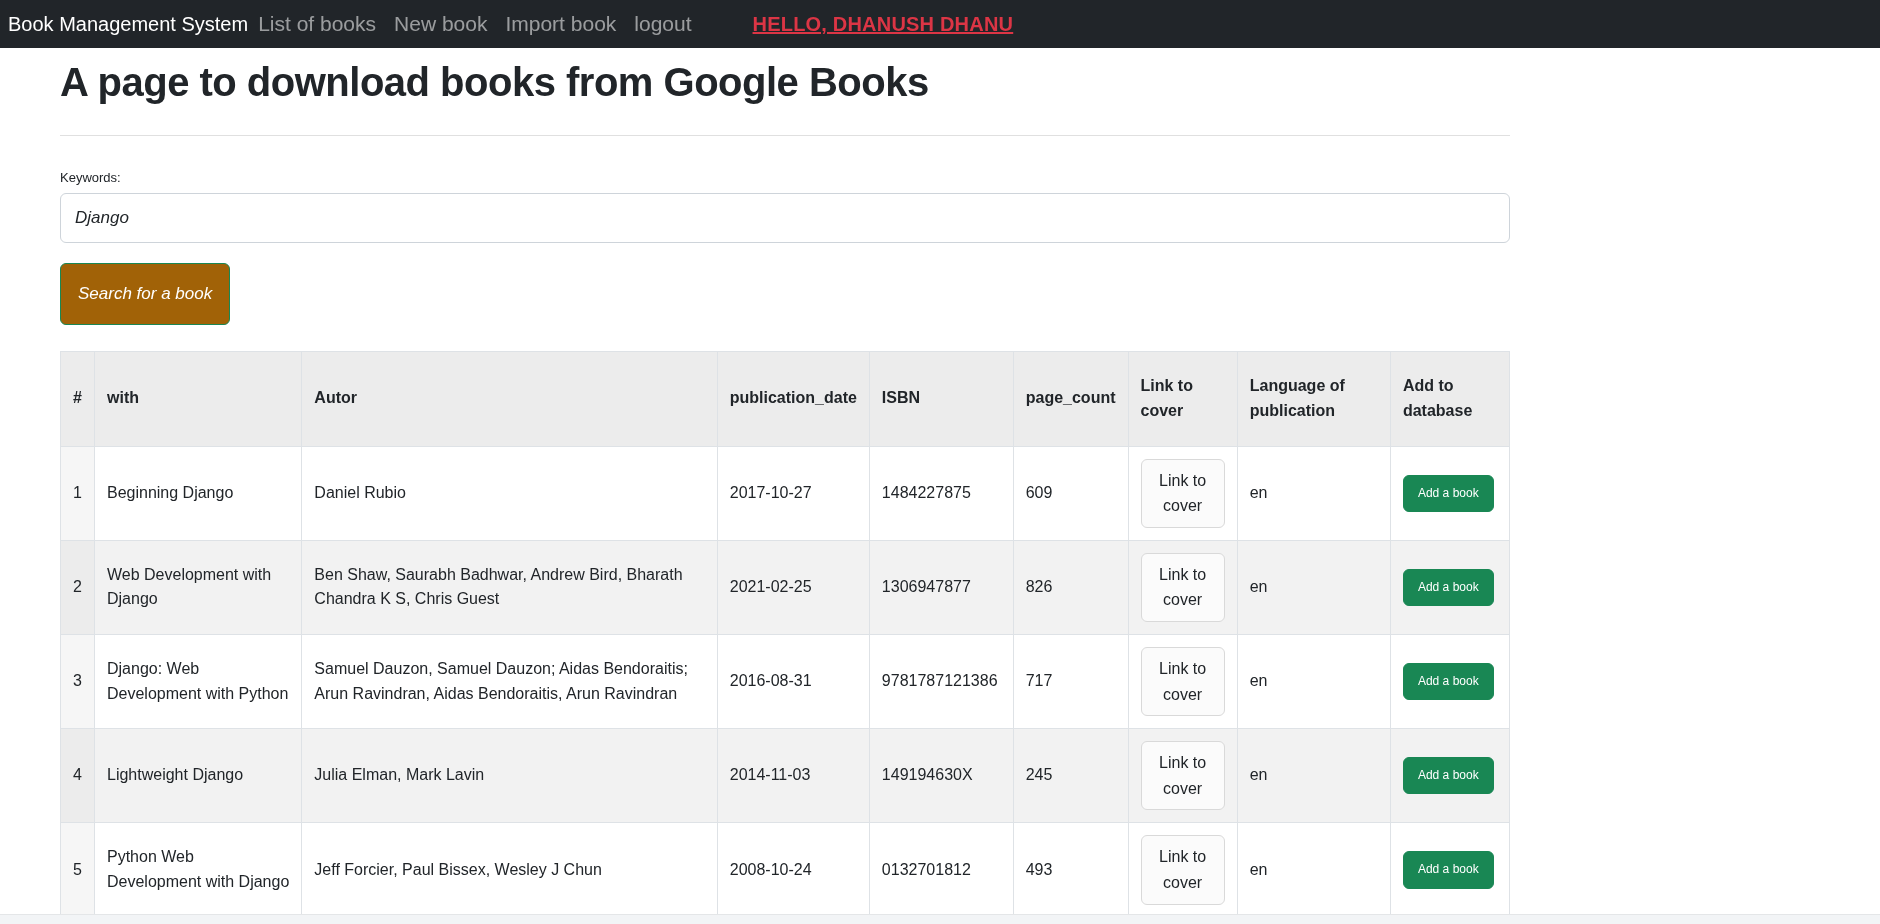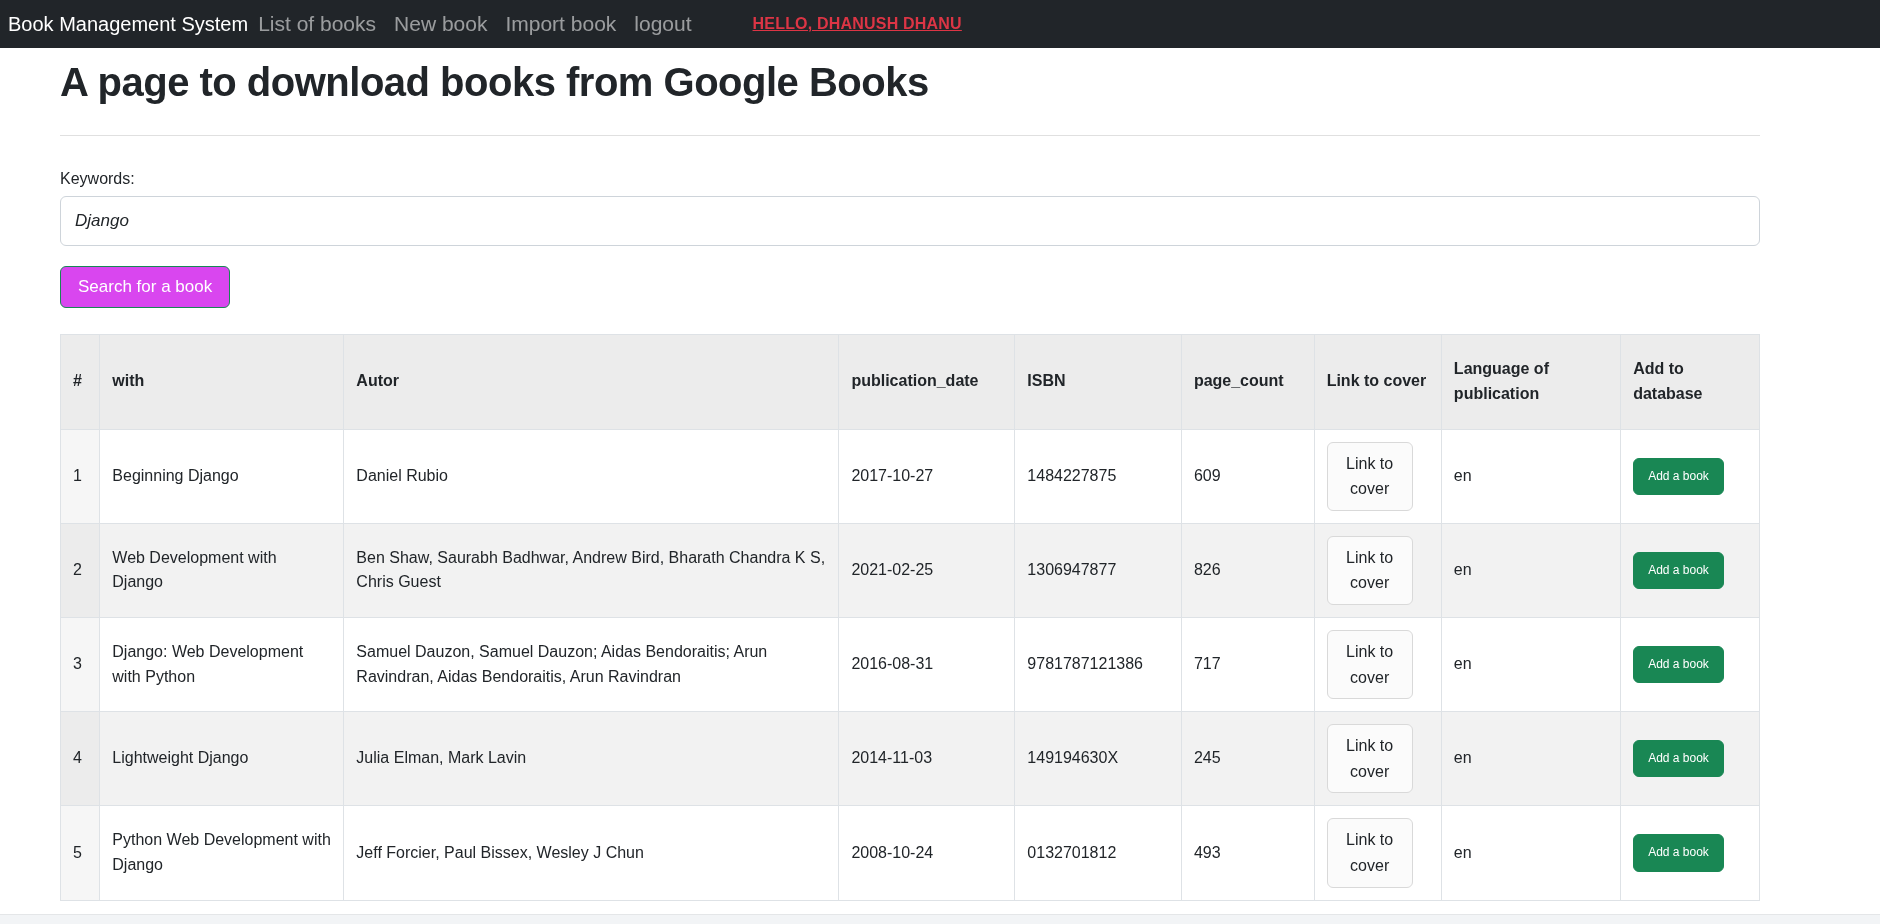--- a/index.html
+++ b/index.html
@@ -32,77 +32,78 @@
   .nav-link {
     color: rgba(255,255,255,0.55);
     font-size: 21px;
     text-decoration: none;
     cursor: pointer;
     padding: 0 9px;
     white-space: nowrap;
   }
   .nav-greeting {
     color: #dc3545;
-    font-size: 16px;
+    font-size: 20px;
     font-weight: 700;
     text-decoration: underline;
     cursor: pointer;
     margin-left: 52px;
     letter-spacing: 0.2px;
     white-space: nowrap;
   }
 
   
   .container {
-    width: 1700px;
+    width: 1450px;
     margin-left: 60px;
   }
   .page-title {
     margin-top: 12px;
     font-size: 40px;
     font-weight: 700;
     letter-spacing: -0.5px;
     color: #212529;
   }
   hr.title-rule {
     border: none;
     border-top: 1px solid #e0e0e0;
     margin-top: 30px;
   }
 
   
   .form-label {
     display: block;
     margin-top: 34px;
-    font-size: 16px;
+    font-size: 13px;
   }
   .form-input {
     display: block;
     width: 100%;
     height: 50px;
     margin-top: 8px;
     padding: 0 14px;
     font-size: 17px;
     font-family: inherit;
     color: #212529;
     border: 1px solid #ced4da;
     border-radius: 6px;
     outline: none;
     font-style: italic;
   }
   .search-btn {
     margin-top: 20px;
-    background: #d946ef;
+    background: #a16207;
     color: #ffffff;
     border: 1px solid #198754;
     border-radius: 6px;
-    padding: 10px 17px;
+    padding: 20px 17px;
     font-size: 17px;
     font-family: inherit;
     cursor: pointer;
+    font-style: italic;
   }
 
   
   table.books {
     margin-top: 26px;
     width: 100%;
     border-collapse: collapse;
     font-size: 16px;
   }
   table.books th, table.books td {

